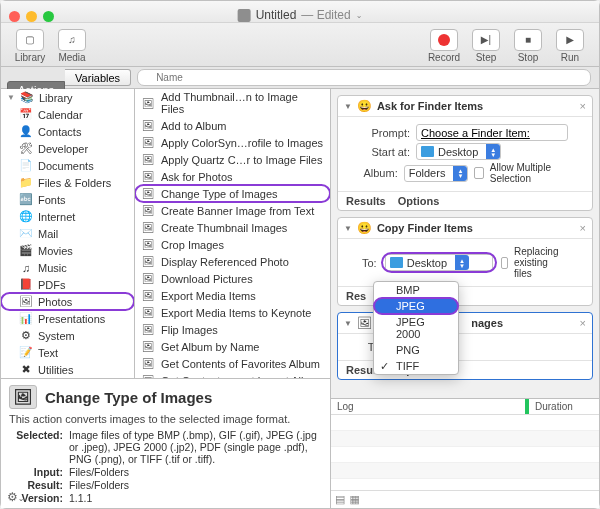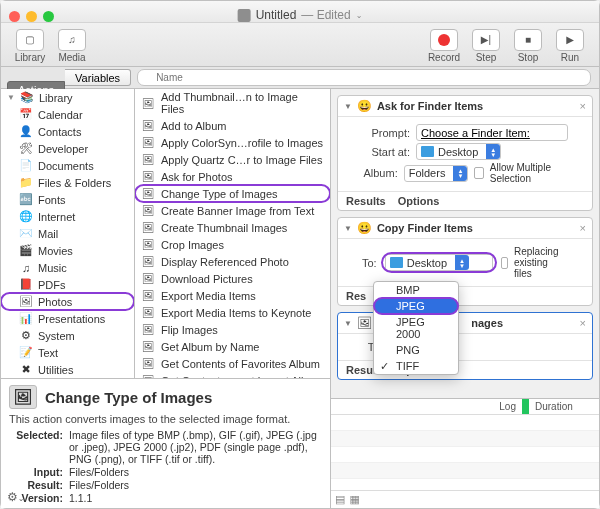--- a/index.html
+++ b/index.html
@@ -73,21 +73,21 @@
 .info-desc { font-size: 11px; color: #444; margin-bottom: 4px; }
 .info-grid { font-size: 10.5px; color: #333; }
 .info-grid .r { display: flex; margin: 1px 0; }
 .info-grid .k { width: 54px; text-align: right; font-weight: 600; margin-right: 6px; }
 .info-grid .v { flex: 1; }
 .gear { position: absolute; bottom: 4px; left: 6px; color: #666; font-size: 12px; }
 
 .log-pane { height: 110px; border-top: 1px solid #bfbfbf; background: #fff; display: flex; flex-direction: column; }
 .log-head { display: flex; font-size: 10px; color: #555; border-bottom: 1px solid #dcdcdc; }
 .log-head div { padding: 2px 6px; }
-.log-head .c1 { flex: 1; border-right: 7px solid #22c55e; text-align: right; }
+.log-head .c1 { flex: 1; border-right: 4px solid #22c55e; }
 .log-head .c2 { width: 70px; }
 .log-rows { flex: 1; }
 .log-rows .lr { height: 16px; border-bottom: 1px solid #f0f0f0; }
 .log-rows .lr:nth-child(even){ background: #f7f7f7; }
 .log-foot { height: 18px; border-top: 1px solid #dcdcdc; display: flex; align-items: center; padding: 0 4px; gap: 4px; color: #888; }
 </style>
 </head>
 <body>
 
 <div class="window">

